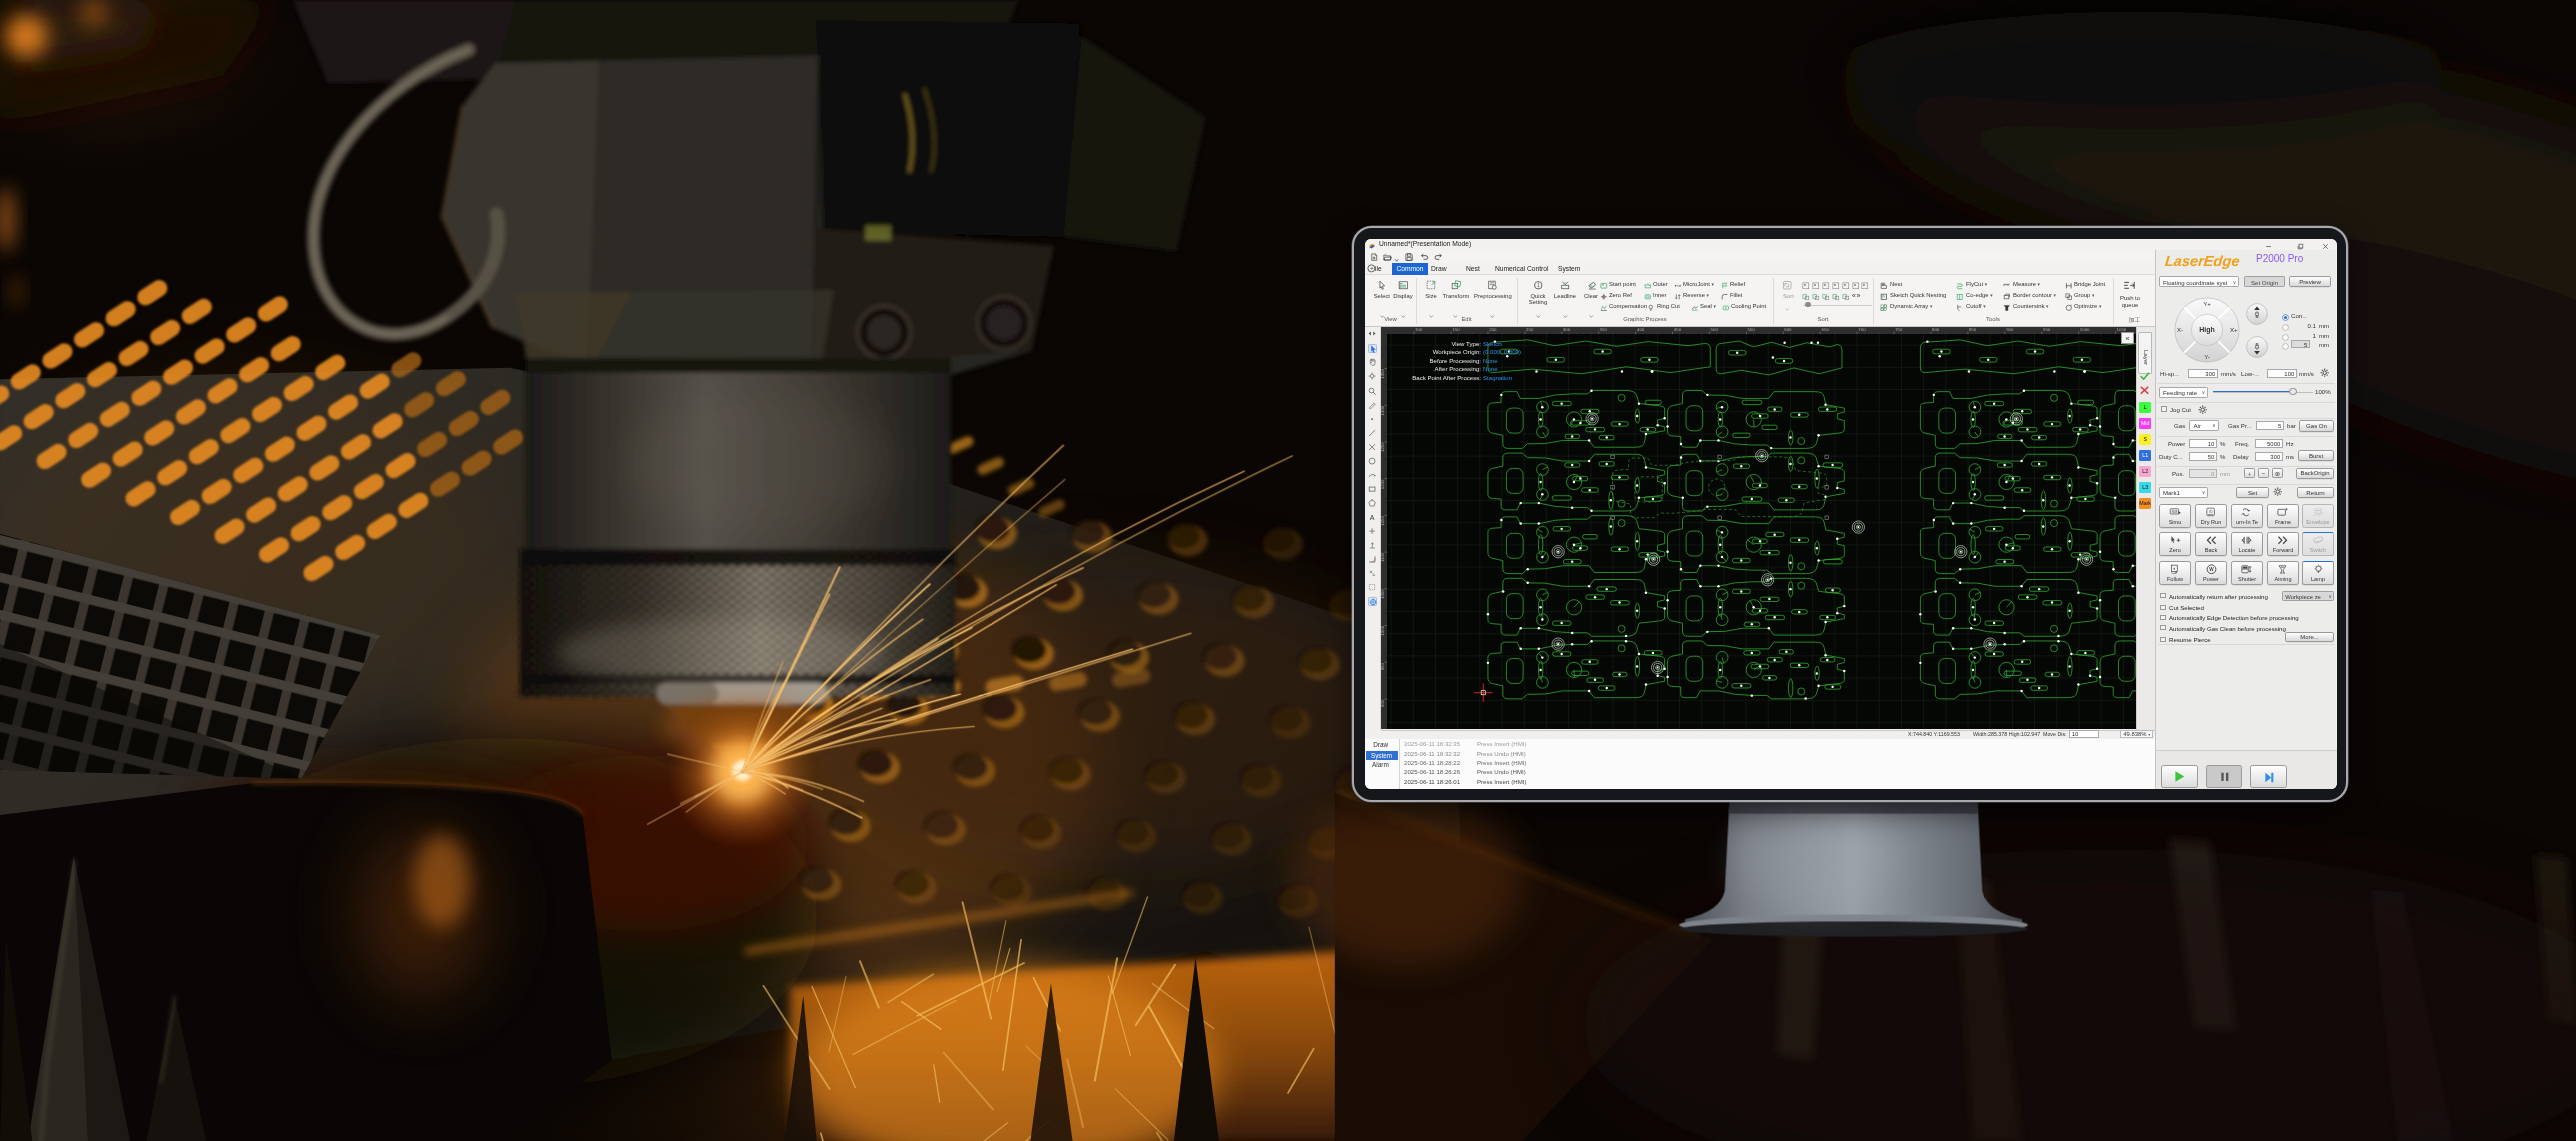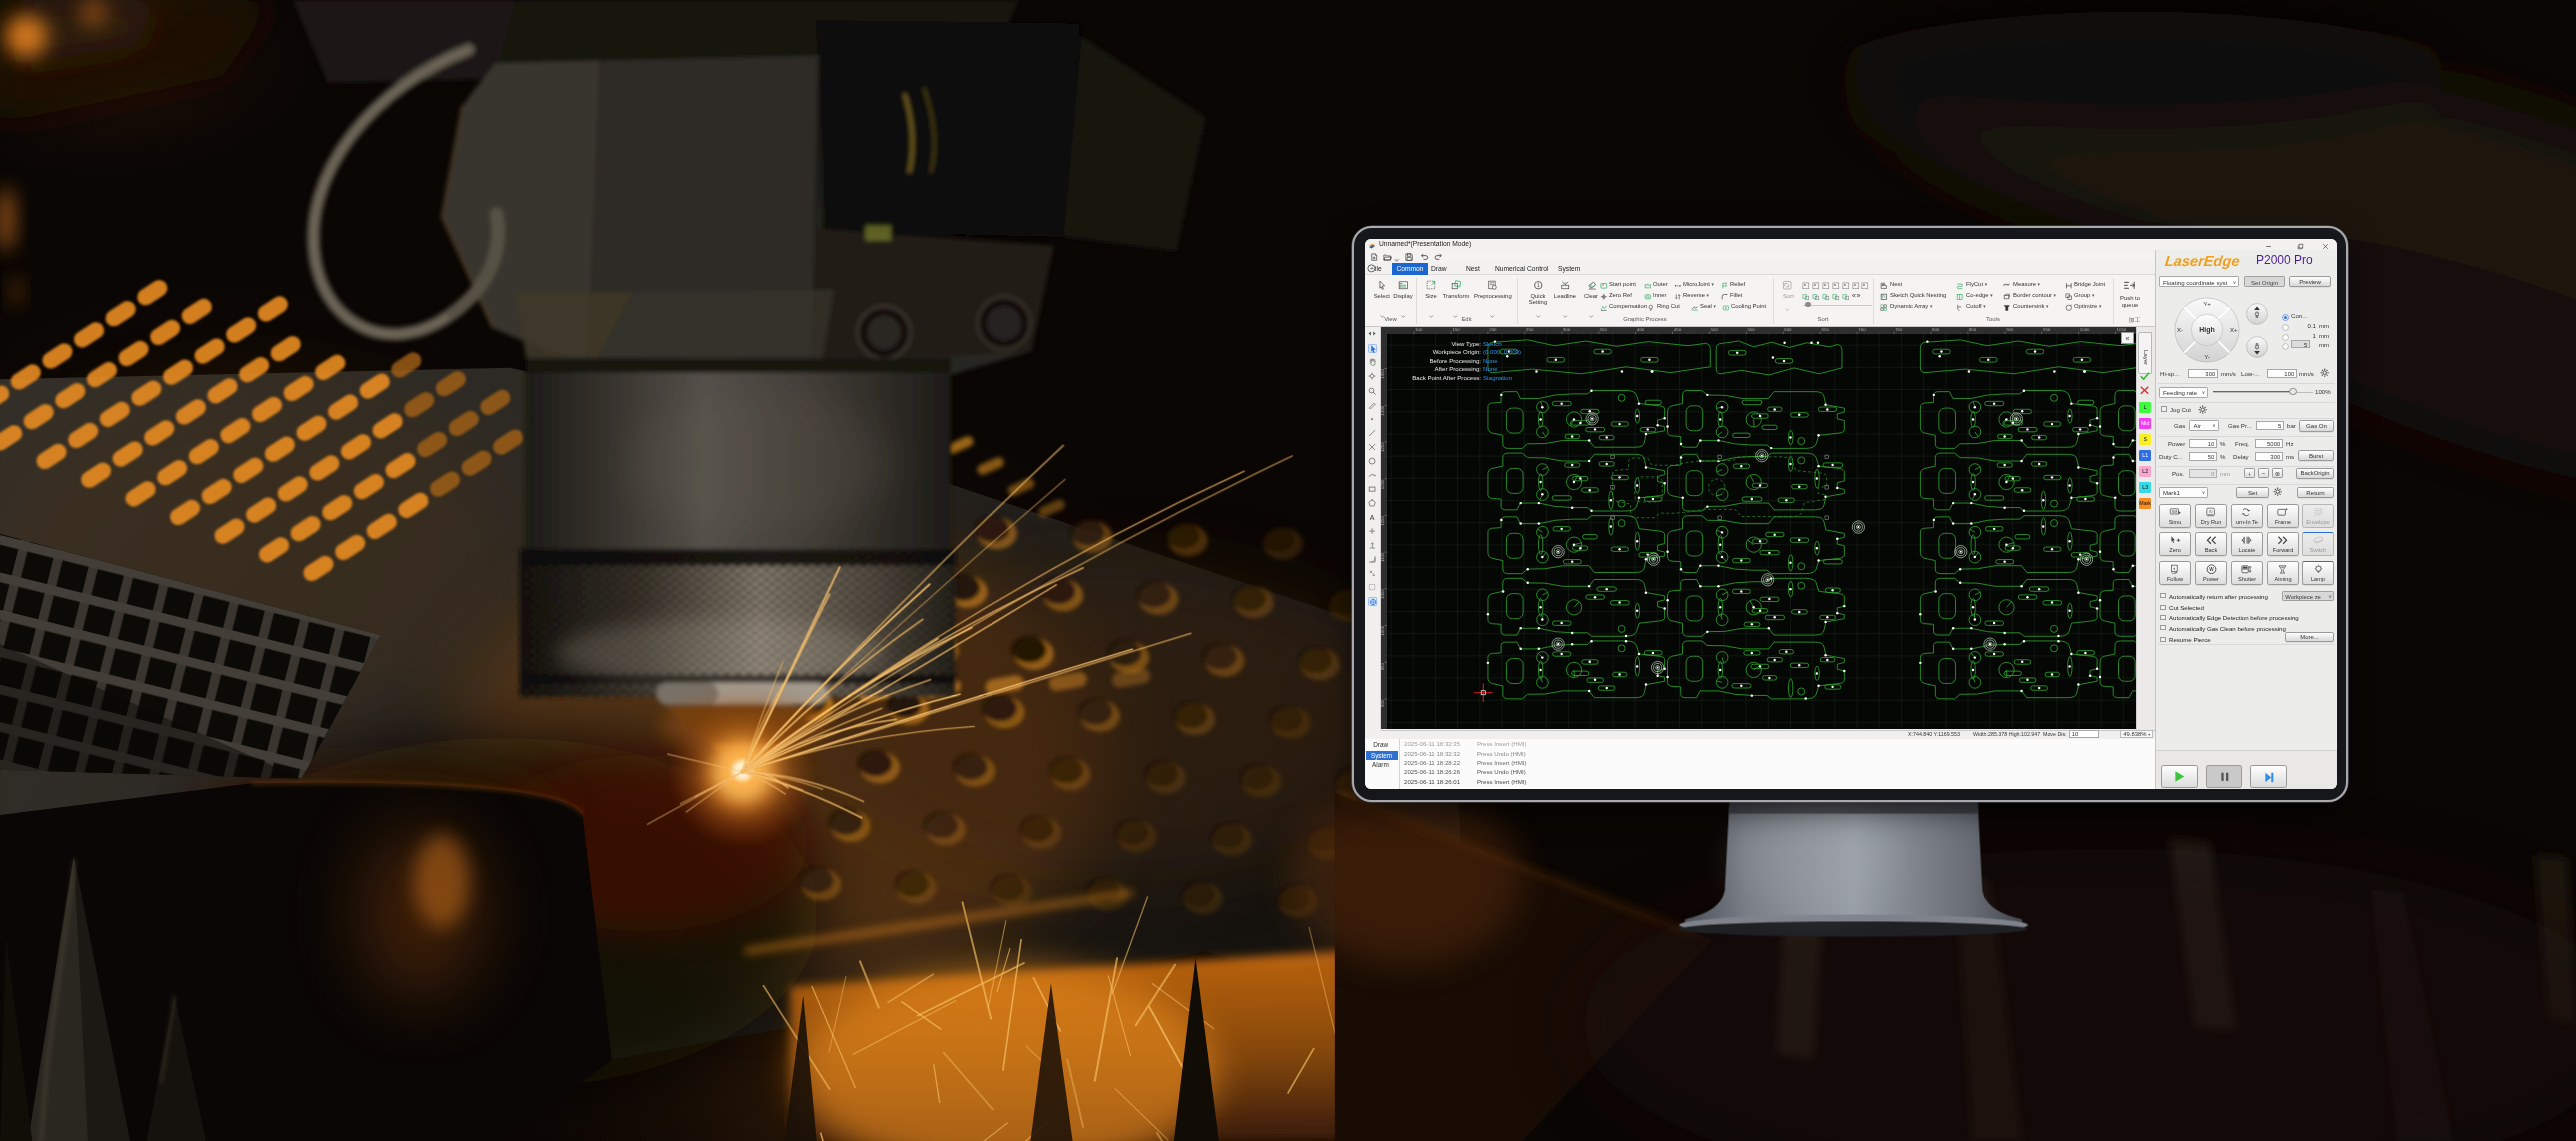--- a/index.html
+++ b/index.html
@@ -1851,21 +1851,21 @@
       <div style="left:39px;top:511px;width:76px;height:8.2px;font-size:6.1px;color:#8a8a8a;">2025-06-11 18:32:32</div>
       <div style="left:112px;top:511px;width:94px;height:8.2px;font-size:6.1px;color:#8a8a8a;">Press Undo (HMI)</div>
       <div style="left:39px;top:520px;width:76px;height:8.2px;font-size:6.1px;color:#6a6a6a;">2025-06-11 18:28:22</div>
       <div style="left:112px;top:520px;width:94px;height:8.2px;font-size:6.1px;color:#6a6a6a;">Press Insert (HMI)</div>
       <div style="left:39px;top:529px;width:76px;height:8.2px;font-size:6.1px;color:#555;">2025-06-11 18:26:26</div>
       <div style="left:112px;top:529px;width:94px;height:8.2px;font-size:6.1px;color:#555;">Press Undo (HMI)</div>
       <div style="left:39px;top:539px;width:76px;height:8.2px;font-size:6.1px;color:#444;">2025-06-11 18:26:01</div>
       <div style="left:112px;top:539px;width:94px;height:8.2px;font-size:6.1px;color:#444;">Press Insert (HMI)</div>
       <div style="left:790px;top:11px;width:181px;height:539px;background:#ececea;border-left:0.6px solid #c4c4c4;"></div>
       <div style="left:800px;top:14.6px;width:94px;height:15px;font-style:italic;font-weight:bold;font-size:14.6px;color:#f0a01c;transform:skewX(-6deg);">LaserEdge</div>
-      <div style="left:891px;top:14.6px;width:76px;height:15px;font-size:12px;color:#4c1d95;">P2000 Pro</div>
+      <div style="left:891px;top:14.6px;width:76px;height:15px;font-size:10px;color:#8b5cf6;">P2000 Pro</div>
       <div style="left:794px;top:37px;width:80px;height:11.7px;background:#fdfdfd;border:0.6px solid #a8a8a8;border-radius:1.2px;font-size:6.1px;color:#333;line-height:11px;padding-left:2.9px;">Floating coordinate syst<span style="position:absolute;right:1.8px;font-size:4.7px;color:#444">∨</span></div>
       <div style="left:879px;top:37px;width:41px;height:11.7px;background:#d8d8d8;border:0.6px solid #a0a0a0;border-radius:1.2px;font-size:6.1px;color:#444;text-align:center;line-height:11px;">Set Origin</div>
       <div style="left:924px;top:37px;width:42px;height:11.7px;">
         <div style="position:absolute;left:0;top:0;right:0;bottom:0;background:linear-gradient(#fefefe,#d8d8d8);border:0.6px solid #9a9a9a;border-radius:1.8px;font-size:6.1px;color:#333;text-align:center;display:flex;align-items:center;justify-content:center;box-shadow:0 0.6px 0.6px rgba(0,0,0,0.12);">Preview</div>
       </div>
       <svg width="70" height="70" viewBox="0 0 120 120" style="position:absolute;left:807px;top:56px">
         <defs>
           <linearGradient id="jp" x1="0" y1="0" x2="0" y2="1">
             <stop offset="0%" stop-color="#fafafa"></stop>
             <stop offset="100%" stop-color="#d2d2d2"></stop>

